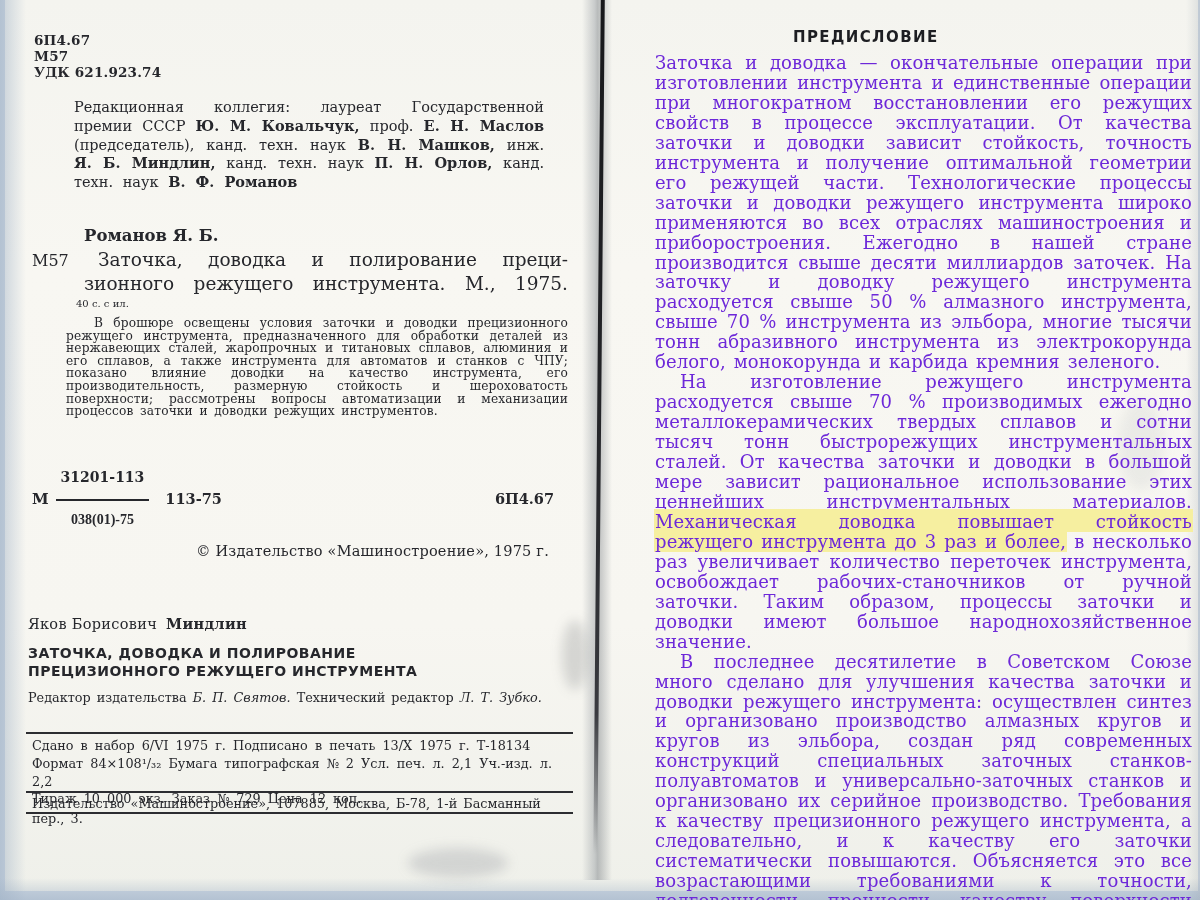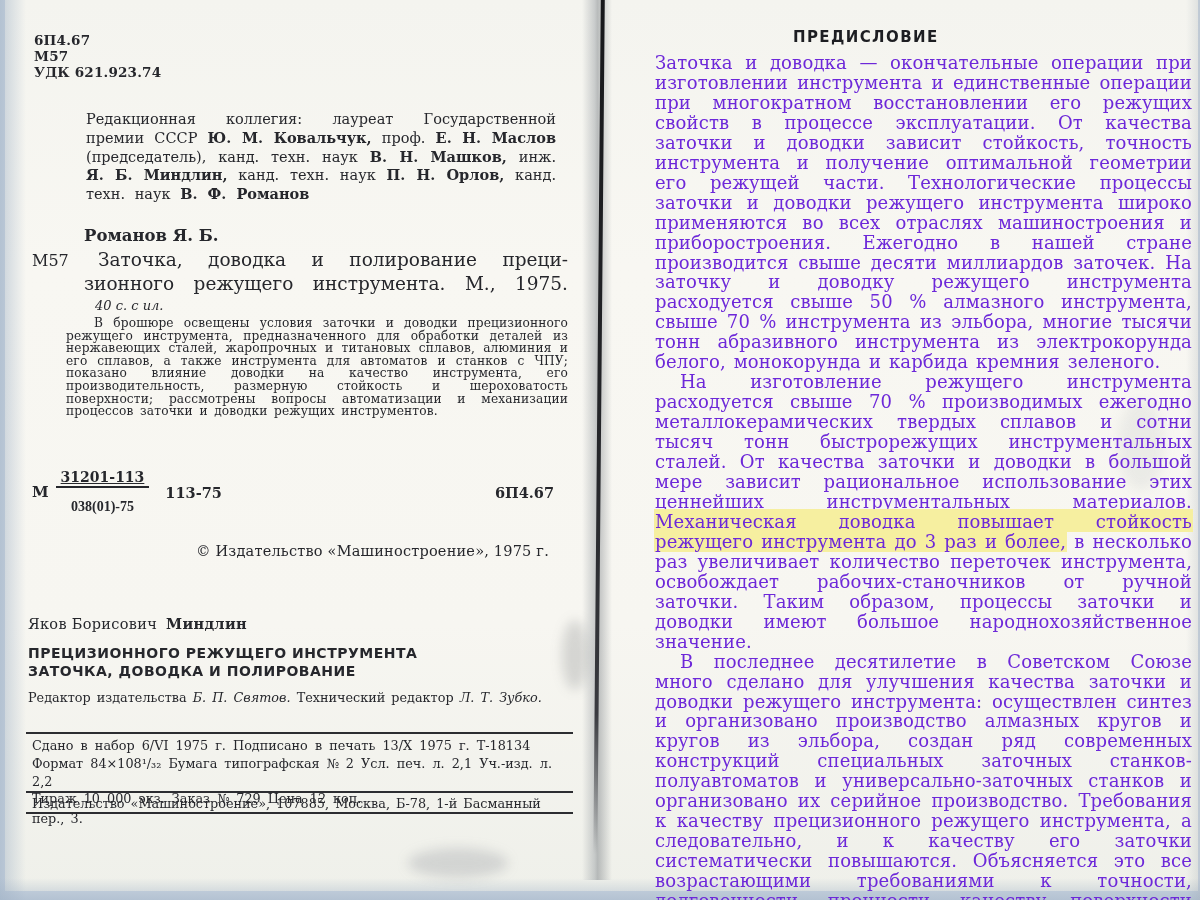--- a/index.html
+++ b/index.html
@@ -21,36 +21,36 @@
                background:linear-gradient(180deg,#17181b 0%,#26272b 55%,#3a3b40 82%,rgba(58,59,64,0) 98%);}
   .smudge{position:absolute;border-radius:50%;filter:blur(6px);pointer-events:none;}
   .s1{left:408px;top:848px;width:100px;height:30px;background:rgba(110,116,128,.22);}
   .s2{left:1118px;top:400px;width:46px;height:90px;background:rgba(130,134,140,.10);}
   .s3{left:562px;top:620px;width:26px;height:70px;background:rgba(60,64,72,.18);}
 
   
   .left-page{position:absolute;left:32px;top:32px;width:545px;height:845px;font-size:14px;}
   .left-page>*{position:absolute;}
   .codes{left:2px;top:0;font-weight:bold;font-size:13.5px;line-height:16px;letter-spacing:.2px;}
-  .editorial{left:42px;top:66px;width:470px;margin:12px;text-align:justify;
+  .editorial{left:42px;top:66px;width:470px;margin:0;text-align:justify;
              font-size:14.5px;line-height:18.8px;word-spacing:5px;}
   .card-author{left:52px;top:194px;font-weight:bold;font-size:16.5px;}
   .card-index{left:0;top:219px;font-size:16px;}
   .card-title{left:52px;top:216px;width:484px;font-size:18.5px;line-height:24px;
               text-align:justify;text-align-last:justify;}
   .card-title.l2{top:240px;}
   .card-title.l1{text-indent:14px;}
-  .pages-note{left:63px;top:266px;font-size:13px;font-style:italic;}
+  .pages-note{left:44px;top:266px;font-size:10px;}
   .abstract{left:34px;top:285px;width:502px;font-size:12.2px;line-height:12.6px;
             text-align:justify;word-spacing:2.5px;letter-spacing:.15px;}
   .abstract p{margin:0;text-indent:28px;}
   .catalog{left:0;top:438px;width:540px;display:flex;align-items:center;font-weight:bold;font-size:14.5px;}
   .cat-m{margin-right:7px;font-size:15px;}
   .frac{display:inline-block;text-align:center;line-height:15px;font-size:14px;}
-  .frac .num{display:block;border-bottom:2px solid #26272c;padding:0 5px 1px;text-decoration:underline;}
+  .frac .num{display:block;border-bottom:2px solid #26272c;padding:0 5px 14px;}
   .frac .den{display:block;padding-top:11px;font-family:Liberation Serif, serif;}
   .cat-suffix{margin-left:16px;}
   .cat-class{margin-left:auto;margin-right:18px;}
   .copyright{left:164px;top:511px;font-size:14.5px;letter-spacing:.2px;}
   .author-full{left:-4px;top:583px;font-size:14.5px;letter-spacing:.3px;}
   .author-full .b{margin-left:9px;}
   .caps-title{left:-4px;top:612px;font-family:"DejaVu Sans",sans-serif;font-weight:bold;
               font-size:14px;line-height:18px;letter-spacing:.5px;}
   .credits1{left:-4px;top:658px;font-size:12.8px;word-spacing:2px;}
   .credits2{left:-4px;top:676px;width:542px;display:flex;justify-content:space-between;
@@ -119,22 +119,22 @@
       <span class="cat-class">6П4.67</span>
     </div>
 
     <div class="copyright">© Издательство «Машиностроение», 1975 г.</div>
 
     <div class="author-full">
       <span>Яков Борисович</span><span class="b">Миндлин</span>
     </div>
 
     <div class="caps-title">
+      <div>ЗАТОЧКА, ДОВОДКА И ПОЛИРОВАНИЕ</div>
       <div>ПРЕЦИЗИОННОГО РЕЖУЩЕГО ИНСТРУМЕНТА</div>
-      <div>ЗАТОЧКА, ДОВОДКА И ПОЛИРОВАНИЕ</div>
     </div>
 
     <div class="credits1"><span>Редактор издательства </span><span class="i">Б. П. Святов.</span><span> Технический редактор </span><span class="i">Л. Т. Зубко.</span></div>
 
     <div class="rule r1"></div>
     <div class="imprint">
       <div>Сдано в набор 6/VI 1975 г. Подписано в печать 13/X 1975 г. Т-18134</div>
       <div>Формат 84×108¹/₃₂ Бумага типографская № 2 Усл. печ. л. 2,1 Уч.-изд. л. 2,2</div>
       <div>Тираж 10 000 экз. Заказ № 729 Цена 12 коп.</div>
     </div>

